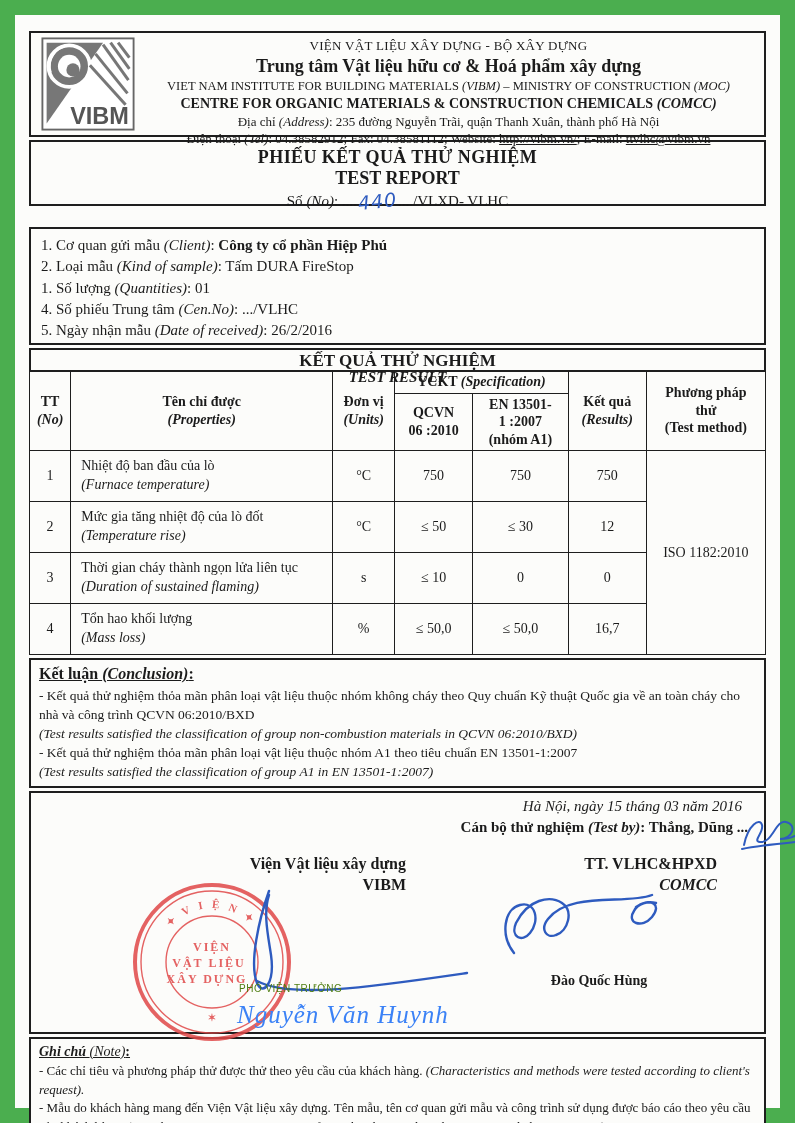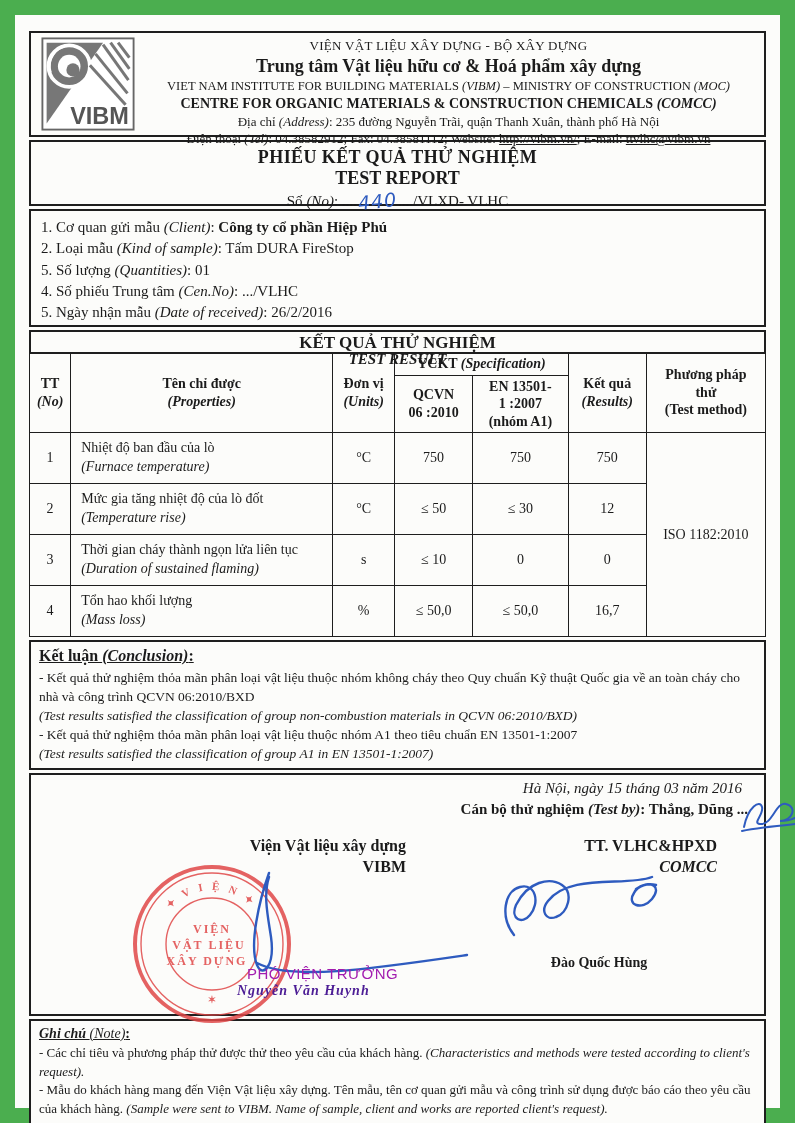--- a/index.html
+++ b/index.html
@@ -20,21 +20,21 @@
   .logo{width:102px;display:flex;align-items:center;justify-content:center;}
   .logo svg{width:94px;height:94px;}
   .hdr-text{flex:1;text-align:center;line-height:1.25;padding-top:1px;}
   .hl1{font-size:13px;letter-spacing:.3px;}
   .hl2{font-size:18px;font-weight:bold;margin-top:1px;}
   .hl3{font-size:12.5px;margin-top:1px;}
   .hl4{font-size:14px;font-weight:bold;margin-top:1px;}
   .hl5,.hl6{font-size:13px;margin-top:1px;}
 
   
-  .title-box{height:66px;margin-bottom:3px;text-align:center;padding-top:5px;}
+  .title-box{height:66px;margin-bottom:21px;text-align:center;padding-top:5px;}
   .t1{font-size:18px;font-weight:bold;letter-spacing:.4px;}
   .t2{font-size:18px;font-weight:bold;margin-top:0px;}
   .t3{font-size:15px;margin-top:1px;}
   .hand{font-family:"DejaVu Sans",sans-serif;font-style:italic;color:#2e5bbf;
     font-size:19px;display:inline-block;transform:rotate(-6deg);font-weight:500;
     letter-spacing:1px;margin:0 1px;vertical-align:-2px;}
 
   
   .info-box{height:118px;margin-bottom:3px;padding:6px 10px;}
   .info-line{font-size:15px;line-height:1.42;}
@@ -60,24 +60,24 @@
   
   .sign-box{position:relative;height:243px;margin-top:3px;}
   .place-date{position:absolute;top:5px;right:22px;font-size:15px;font-style:italic;}
   .test-by{position:absolute;top:26px;right:16px;font-size:15px;font-weight:bold;}
   .sig-squiggle{position:absolute;top:-8px;right:-58px;}
   .sig-block{position:absolute;text-align:right;font-size:16px;line-height:1.35;}
   .sig-left-block{left:105px;top:60px;width:270px;}
   .sig-right-block{left:426px;top:60px;width:260px;}
   .stamp{position:absolute;left:100px;top:88px;width:162px;height:162px;opacity:.85;}
   .ink-left{position:absolute;left:160px;top:92px;}
-  .left-role{position:absolute;left:216px;top:190px;color:#a21caf;
-    font-family:"Liberation Sans","DejaVu Sans",sans-serif;font-size:15px;letter-spacing:.5px;}
-  .left-name{position:absolute;left:206px;top:208px;color:#4c1d95;
-    font-style:italic;font-weight:bold;font-size:14px;letter-spacing:1px;}
+  .left-role{position:absolute;left:208px;top:190px;color:#4d7c0f;
+    font-family:"Liberation Sans","DejaVu Sans",sans-serif;font-size:10px;letter-spacing:.5px;}
+  .left-name{position:absolute;left:206px;top:208px;color:#3b82f6;
+    font-style:italic;font-weight:normal;font-size:25px;letter-spacing:1px;}
   .ink-right{position:absolute;left:455px;top:80px;}
   .right-name{position:absolute;left:438px;top:180px;width:260px;text-align:center;
     font-weight:bold;font-size:14px;}
 
   
   .notes-box{margin-top:3px;padding:3px 8px 6px 8px;font-size:13px;line-height:1.45;}
   .notes-label{font-size:14px;}
 </style>
 </head>
 <body>
@@ -118,21 +118,21 @@
 
   <div class="box title-box">
     <div class="t1">PHIẾU KẾT QUẢ THỬ NGHIỆM</div>
     <div class="t2">TEST REPORT</div>
     <div class="t3"><span>Số </span><span class="it">(No)</span><span>: ....</span><span class="hand">440</span><span>..../VLXD- VLHC</span></div>
   </div>
 
   <div class="box info-box">
     <div class="info-line"><span>1. Cơ quan gửi mẫu </span><span class="it">(Client)</span><span>: </span><span class="b">Công ty cổ phần Hiệp Phú</span></div>
     <div class="info-line"><span>2. Loại mẫu </span><span class="it">(Kind of sample)</span><span>: </span><span>Tấm DURA FireStop</span></div>
-    <div class="info-line"><span>5. Số lượng </span><span class="it">(Quantities)</span><span>:  </span><span>01</span></div>
+    <div class="info-line"><span>1. Số lượng </span><span class="it">(Quantities)</span><span>:  </span><span>01</span></div>
     <div class="info-line"><span>4. Số phiếu Trung tâm </span><span class="it">(Cen.No)</span><span>: </span><span>.../VLHC</span></div>
     <div class="info-line"><span>5. Ngày nhận mẫu </span><span class="it">(Date of received)</span><span>: </span><span>26/2/2016</span></div>
   </div>
 
   <div class="box result-box">
     <div class="r1">KẾT QUẢ THỬ NGHIỆM</div>
     <div class="r2">TEST RESULT</div>
   </div>
 
   <table>

